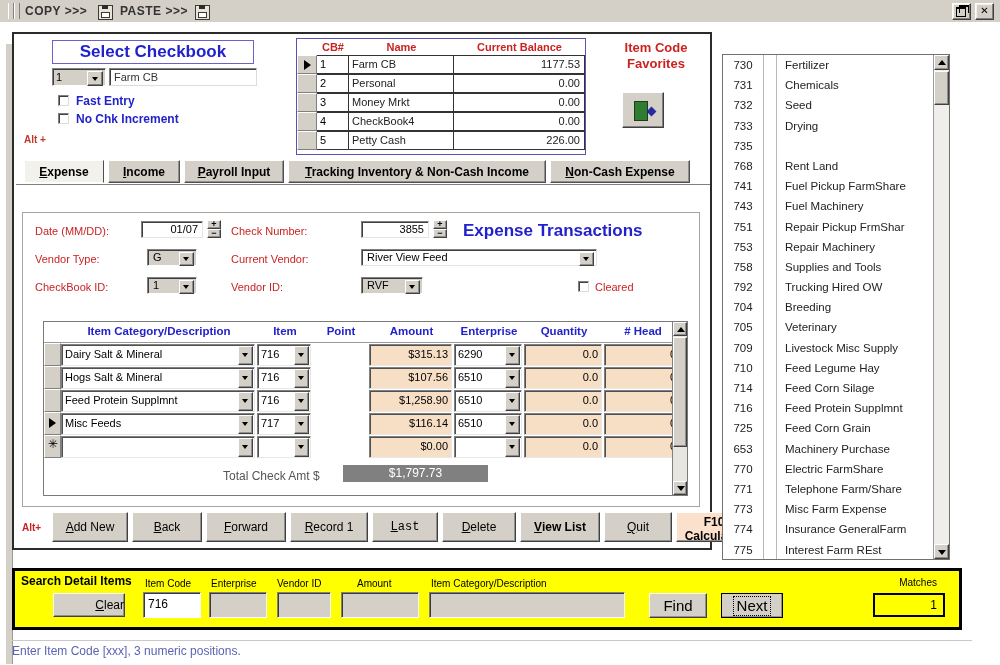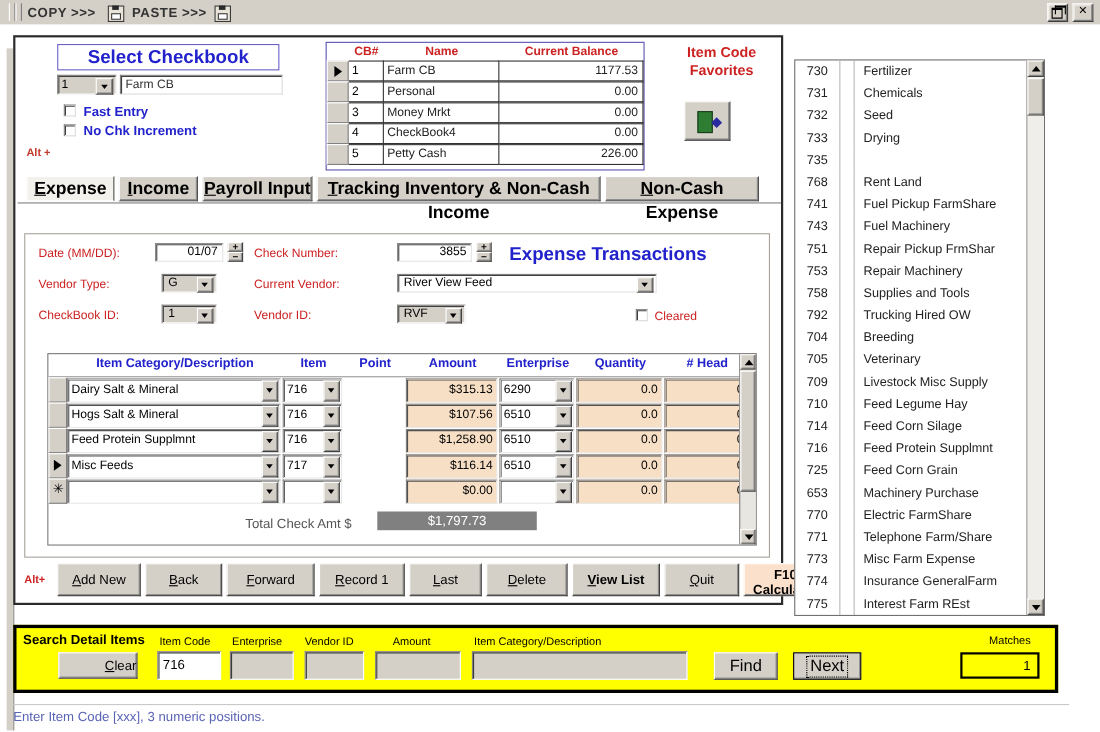--- a/index.html
+++ b/index.html
@@ -103,21 +103,21 @@
     border:1px solid #fff;border-right-color:#404040;border-bottom-color:#404040;
     box-shadow:inset -1px -1px 0 #808080;}
   .door{position:absolute;left:11px;top:8px;width:12px;height:18px;background:#2e7d32;border:1px solid #1b3d1c;}
   .door:after{content:"";position:absolute;left:13px;top:6px;width:7px;height:7px;background:#2a2aa0;transform:rotate(45deg);}
 
   
   .tabs{position:absolute;left:2px;top:126px;width:694px;height:24px;border-bottom:1px solid #808080;}
   .tab{position:absolute;top:0;height:23px;background:#d4d0c8;
     border:1px solid #fff;border-right-color:#505050;border-bottom-color:#505050;
     box-shadow:inset -1px -1px 0 #909090;
-    font-weight:bold;font-size:16px;line-height:22px;text-align:center;color:#000;box-sizing:border-box;}
+    font-weight:bold;font-size:12px;line-height:22px;text-align:center;color:#000;box-sizing:border-box;}
   .tab.active{background:#f3f1ec;border-bottom-color:#f3f1ec;box-shadow:none;border:1px solid #fff;border-right-color:#505050;}
   .tab u{text-decoration:underline;}
 
   
   .expform{position:absolute;left:8px;top:178px;width:678px;height:295px;
     border:1px solid #a8a49c;background:#fff;box-sizing:border-box;}
   .lbl{position:absolute;color:#cc2222;font-size:11px;}
   .fld{position:absolute;background:#fff;border:1px solid #808080;border-right-color:#e4e4e4;border-bottom-color:#e4e4e4;
     box-shadow:inset 1px 1px 0 #404040;box-sizing:border-box;font-size:11px;line-height:15px;padding:0 4px;}
   .fld.right{text-align:right;}
@@ -452,21 +452,21 @@
         <div class="totval">$1,797.73</div>
       </div>
 
       <div class="btnbar">
         <div class="altp">Alt+</div>
         <div id="fbtns">
             <div class="fbtn" style="left: 30px; width: 76px;"><u>A</u>dd New</div>
             <div class="fbtn" style="left: 110px; width: 70px;"><u>B</u>ack</div>
             <div class="fbtn" style="left: 184px; width: 80px;"><u>F</u>orward</div>
             <div class="fbtn" style="left: 268px; width: 78px;"><u>R</u>ecord 1</div>
-            <div class="fbtn" style="left: 350px; width: 66px;"><u>L</u>ast</div>
+            <div class="fbtn" style="left: 350px; width: 66px; font-family: Liberation Mono, monospace;"><u>L</u>ast</div>
             <div class="fbtn" style="left: 420px; width: 74px;"><u>D</u>elete</div>
             <div class="fbtn" style="left: 498px; width: 80px; font-weight: bold;"><u>V</u>iew List</div>
             <div class="fbtn" style="left: 582px; width: 68px;"><u>Q</u>uit</div>
             <div class="fbtn calc" style="left: 654px; width: 76px;">
               <div>F10</div>
               <div>Calculator</div>
             </div>
           </div>
       </div>
 

